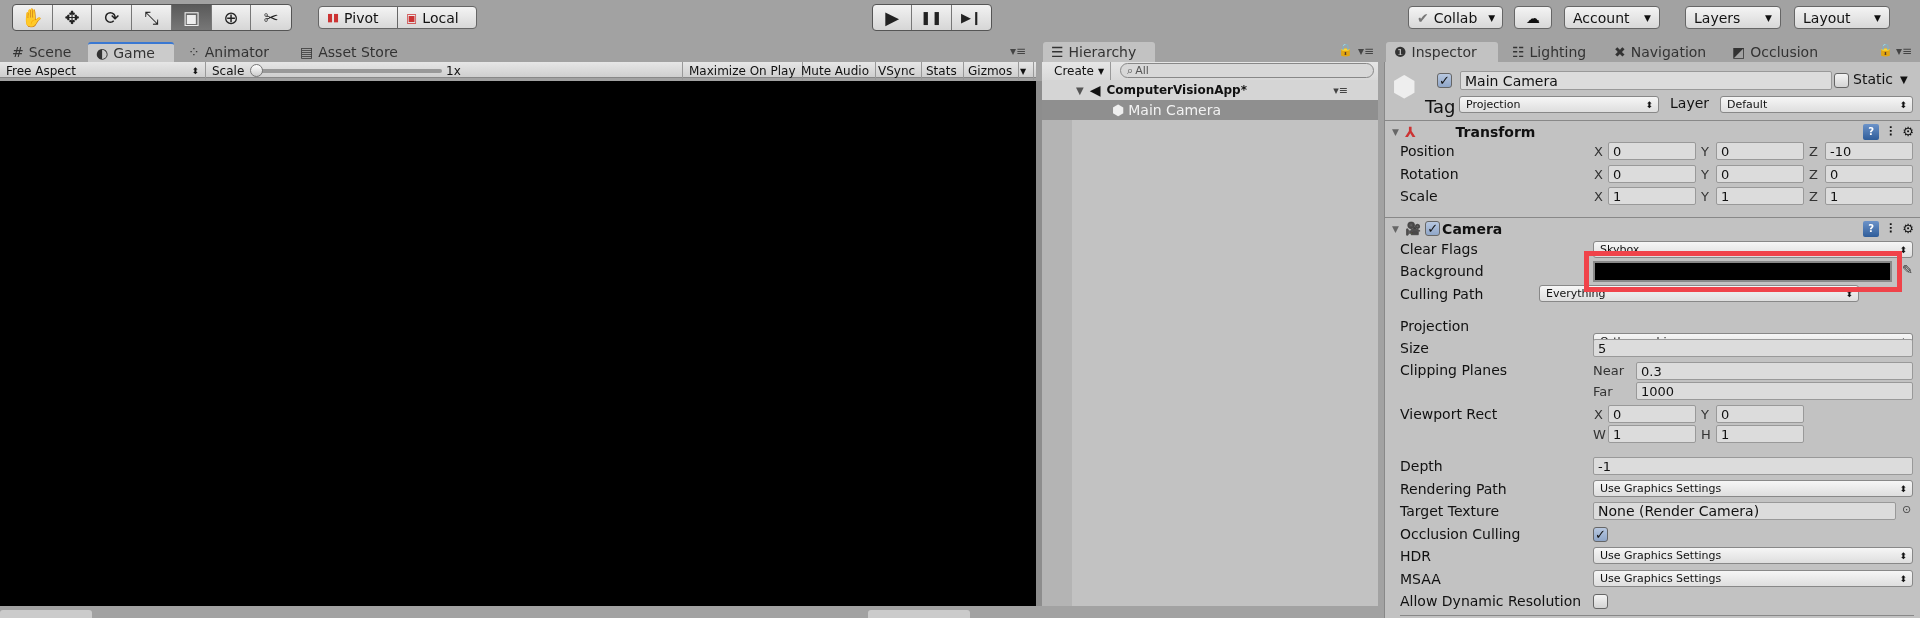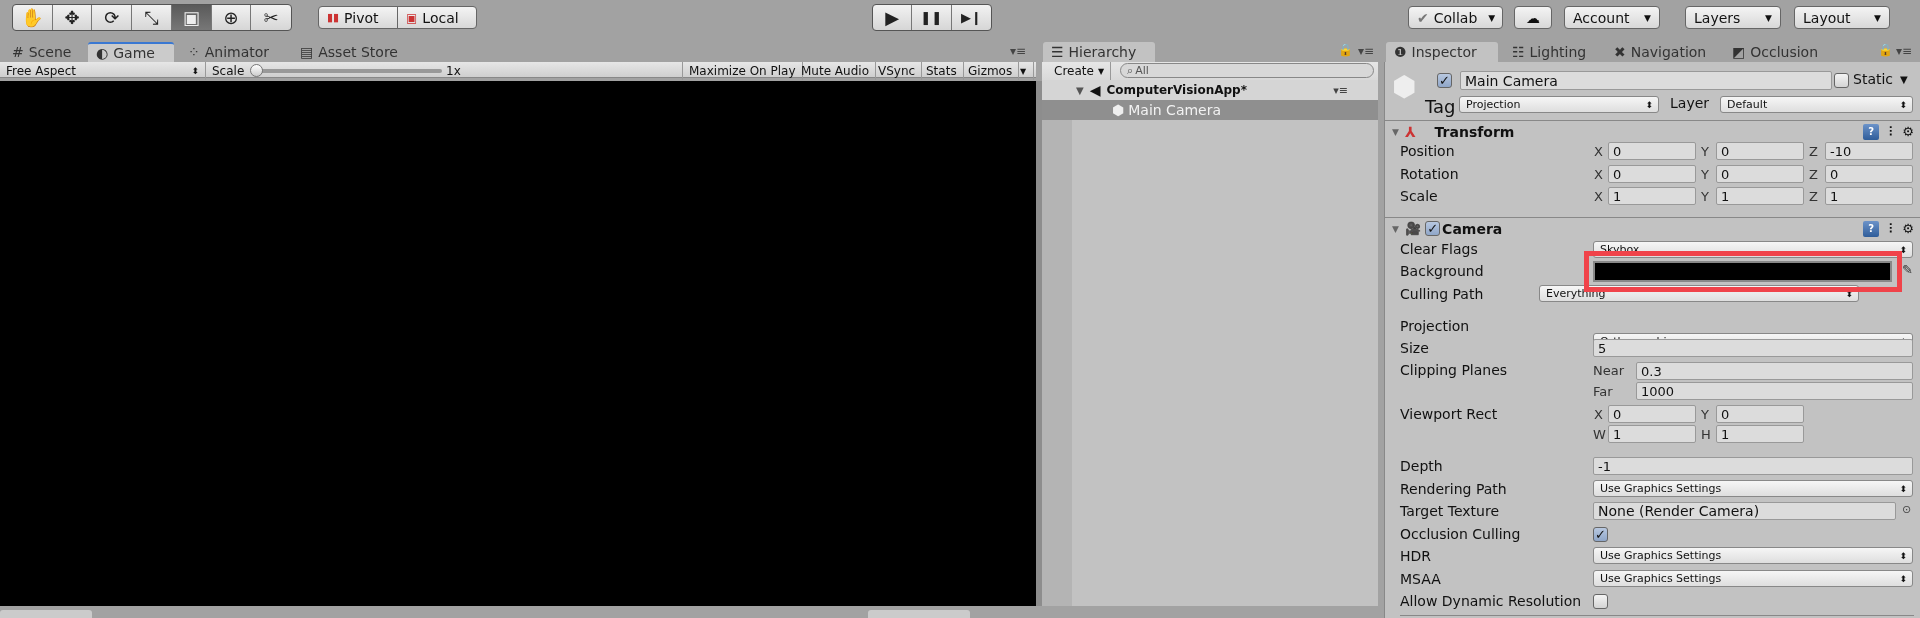--- a/index.html
+++ b/index.html
@@ -232,21 +232,21 @@
   </div>
 <span class="abs" style="left:1670px;top:95px;font-size:14px">Layer</span>
 <div class="dropdown" style="left:1720px;top:96px;width:193px">
     <span>Default</span>
     <span class="arrows">⬍</span>
   </div>
 
 <div class="comp-header" style="top:120px">
   <span style="margin-left:8px;font-size:9px;color:#666">▼</span>
   <span style="margin-left:6px;color:#c33;font-size:14px">⅄</span>
-  <span style="margin-left:19px">Transform</span>
+  <span style="margin-left:40px">Transform</span>
   <div class="compicons">
     <div class="bookicon">?</div>
     <span>⫶</span>
     <span>⚙</span>
   </div>
 </div>
 <div class="row" style="top:142px">
     <span>Position</span>
   </div>
 <div class="row" style="top:165px">

